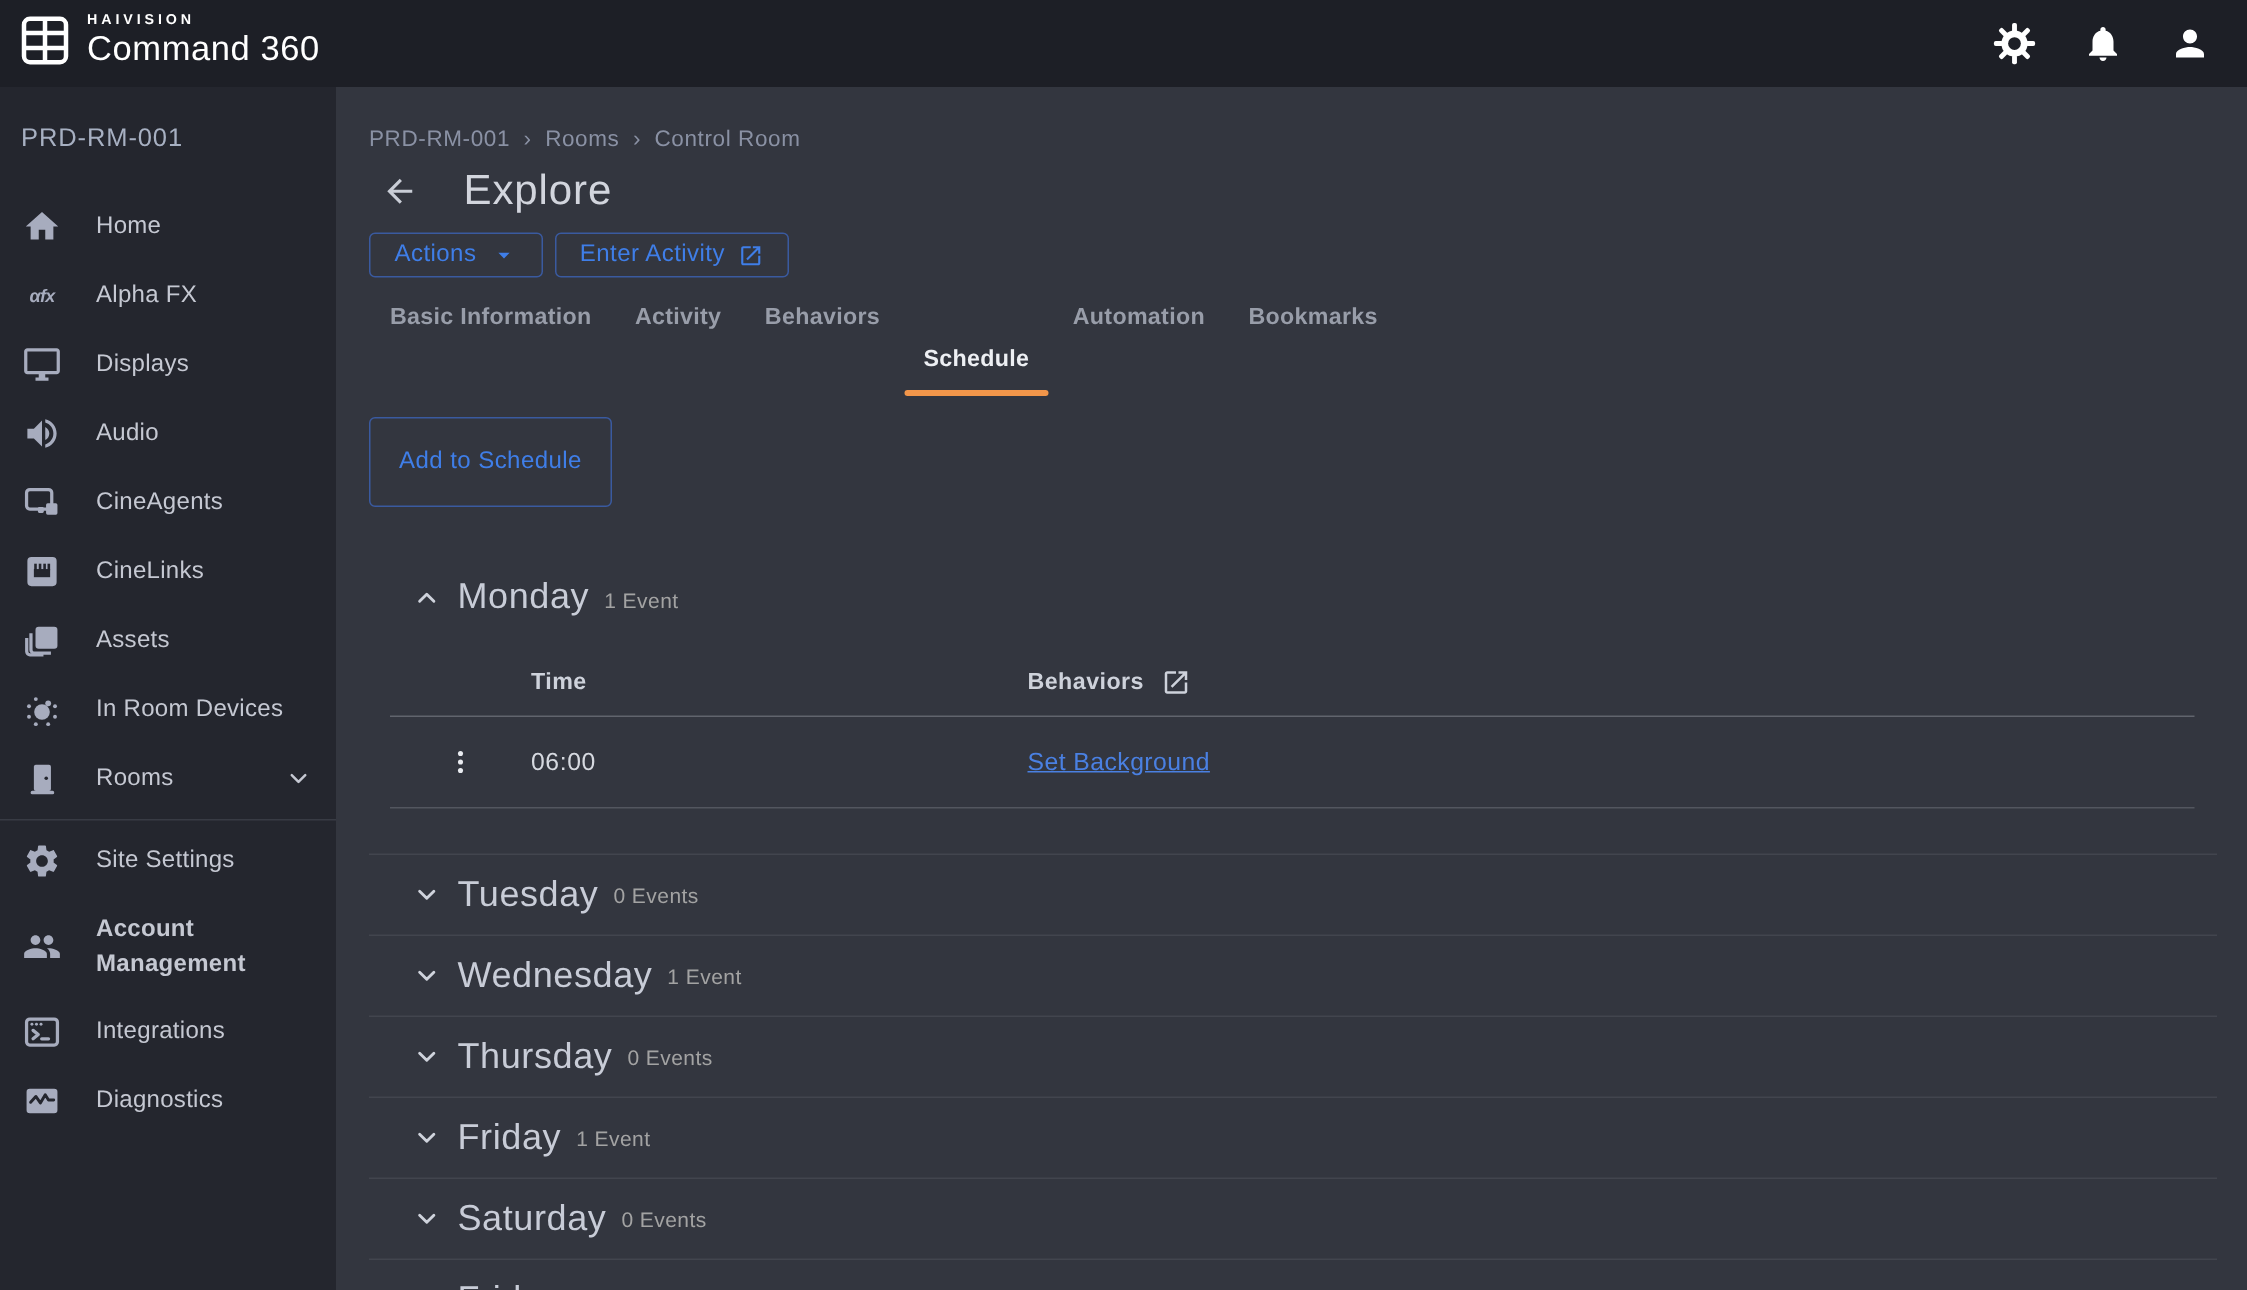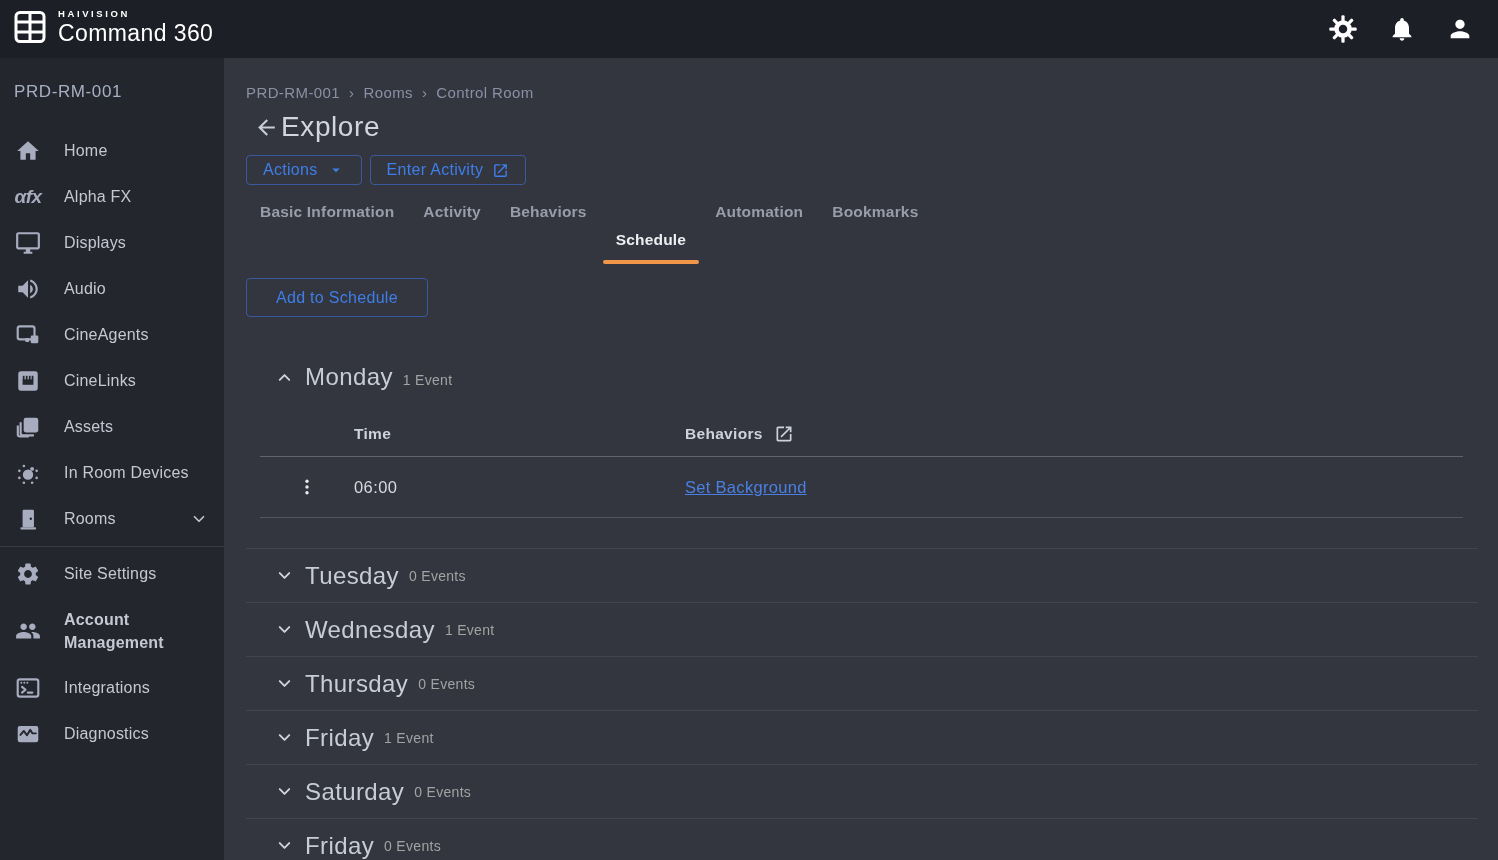--- a/index.html
+++ b/index.html
@@ -19,28 +19,28 @@
   .layout { display:flex; height:802px; }
 
   
   .sidebar { width:224px; background:#24262e; flex-shrink:0; padding-top:24px; }
   .sidebar-title { padding:0 14px; font-size:17px; color:#a7b0c2; letter-spacing:0.6px; margin-bottom:26px; }
   .nav-item { display:flex; align-items:center; height:46px; padding:0 16px 0 14px; color:#c5c8d2; font-size:16px; cursor:pointer; }
   .nav-item.tall { height:68px; }
   .nav-icon { width:28px; height:28px; display:flex; align-items:center; justify-content:center; color:#a7acbe; margin-right:22px; flex-shrink:0; }
   .nav-label { letter-spacing:0.2px; line-height:1.45; }
   .nav-chevron { margin-left:auto; color:#c5c8d2; display:flex; }
-  .alpha-glyph { font-style:italic; font-weight:bold; font-size:19px; letter-spacing:-0.5px; }
+  .alpha-glyph { font-style:italic; font-weight:bold; font-size:12px; letter-spacing:-0.5px; }
   .sidebar-divider { border-top:1px solid #383b44; margin:4px 0; }
 
   
   .main { flex:1; padding:26px 20px 0 22px; overflow:hidden; }
   .breadcrumb { font-size:15px; color:#8a91a4; letter-spacing:0.4px; display:flex; gap:9px; }
   .breadcrumb .crumb { cursor:pointer; }
-  .page-title-row { display:flex; align-items:center; gap:2px; margin-top:10px; margin-left:8px; }
+  .page-title-row { display:flex; align-items:center; gap:30px; margin-top:10px; margin-left:8px; }
   .back-arrow { color:#c9cdd6; display:flex; cursor:pointer; }
   .page-title { font-size:28px; color:#d2d5dd; letter-spacing:0.6px; }
 
   .toolbar { display:flex; gap:8px; margin-top:12px; }
   .btn-outline { display:inline-flex; align-items:center; gap:9px; height:30px; padding:0 16px; border:1px solid #3a5aa0; border-radius:4px; background:transparent; color:#3f7ee8; font-size:16px; letter-spacing:0.3px; cursor:pointer; font-family:inherit; }
   .btn-outline svg { display:block; }
 
   .tabs { display:flex; gap:29px; margin-top:12px; padding-left:14px; }
   .tab { position:relative; font-size:15.5px; font-weight:bold; color:#989da9; padding:6px 0 15px; letter-spacing:0.2px; cursor:pointer; white-space:nowrap; }
   .tab.active { color:#edeff3;margin-top:28px; }
@@ -307,21 +307,21 @@
     <div class="tabs">
       <span class="tab">Basic Information</span>
       <span class="tab">Activity</span>
       <span class="tab">Behaviors</span>
       <span class="tab active">Schedule</span>
       <span class="tab">Automation</span>
       <span class="tab">Bookmarks</span>
     </div>
 
     <div class="add-btn-row">
-      <button class="btn-outline" style="height:39px; padding:0 29px;">Add to Schedule</button>
+      <button class="btn-outline" style="height:60px; padding:0 19px;">Add to Schedule</button>
     </div>
 
     <div class="schedule">
 
       <div>
         <div class="day-header">
           <span class="day-chevron">
             <svg width="19" height="19" viewBox="0 0 24 24">
                 <polyline points="6,15 12,9 18,15" fill="none" stroke="currentColor" stroke-width="2.4" stroke-linecap="round" stroke-linejoin="round"></polyline>
               </svg>

